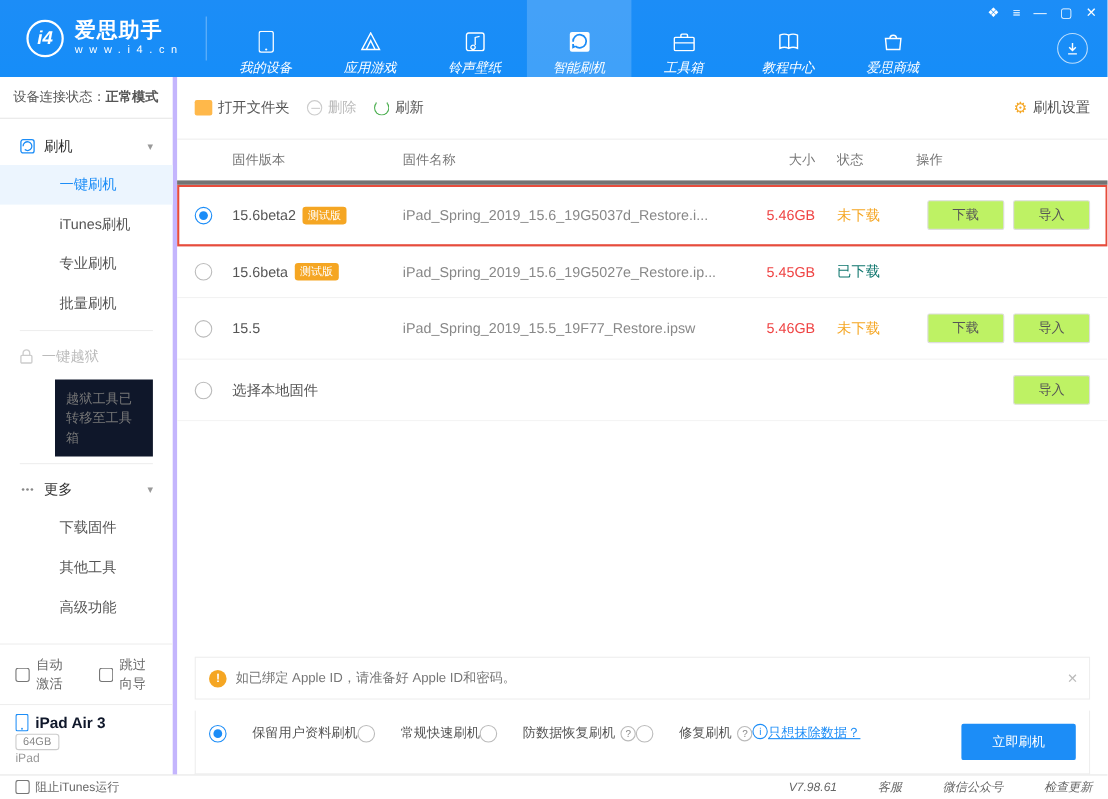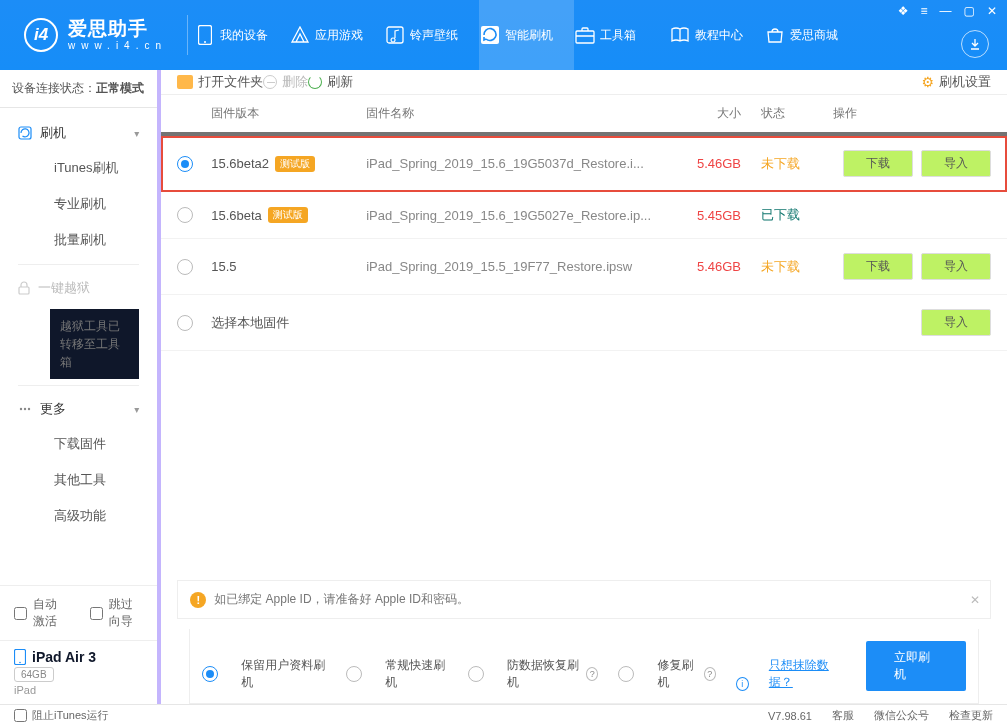--- a/index.html
+++ b/index.html
@@ -7,21 +7,21 @@
 
 
 .header { background: linear-gradient(to bottom, #1c8df7, #168df8); height: 70px; display: flex; align-items: center; color: #fff; position: relative; }
 .logo-area { display: flex; align-items: center; padding: 0 14px 0 24px; gap: 10px; }
 .logo-circle { width: 34px; height: 34px; border: 2px solid #fff; border-radius: 50%; display: flex; align-items: center; justify-content: center; font-weight: bold; font-size: 17px; font-style: italic; }
 .logo-text { display: flex; flex-direction: column; line-height: 1.2; }
 .logo-title { font-size: 19px; font-weight: bold; letter-spacing: 1px; }
 .logo-sub { font-size: 10px; letter-spacing: 6px; }
 .sep { width: 1px; height: 40px; background: rgba(255,255,255,0.35); margin: 0 6px; }
 .nav { display: flex; height: 100%; }
-.nav-item { width: 95px; display: flex; flex-direction: row; align-items: center; justify-content: flex-start; gap: 4px; cursor: pointer; }
+.nav-item { width: 95px; display: flex; flex-direction: column; align-items: center; justify-content: flex-end; gap: 4px; cursor: pointer; font-style: italic; }
 .nav-item.active { background: rgba(255,255,255,0.18); }
 .nav-icon { width: 22px; height: 22px; display: flex; align-items: center; justify-content: center; }
 .nav-label { font-size: 12px; }
 .win-ctrls { position: absolute; top: 4px; right: 10px; display: flex; gap: 12px; font-size: 12px; }
 .dl-circle { position: absolute; right: 18px; bottom: 12px; width: 28px; height: 28px; border: 1.5px solid rgba(255,255,255,0.7); border-radius: 50%; display: flex; align-items: center; justify-content: center; }
 
 
 .content { display: flex; height: 634px; }
 .sidebar { width: 192px; border-right: 4px solid #c4b5fd; display: flex; flex-direction: column; }
 .status-bar { padding: 10px 12px; border-bottom: 1px solid #e6e6e6; font-size: 12px; }
@@ -35,21 +35,21 @@
 .lock-row { padding: 8px 18px; display: flex; align-items: center; gap: 8px; color: #bbb; }
 .side-bottom { margin-top: auto; border-top: 1px solid #eee; padding: 10px 14px; }
 .chk-row { display: flex; align-items: center; gap: 6px; font-size: 12px; color: #666; }
 .device-box { border-top: 1px solid #eee; padding: 8px 14px; }
 .device-name { color: #0f172a; font-weight: bold; font-size: 14px; display: flex; align-items: center; gap: 6px; }
 .badge { display: inline-block; border: 1px solid #ccc; border-radius: 3px; padding: 1px 6px; font-size: 10px; color: #888; margin-top: 2px; }
 .device-sub { color: #999; font-size: 11px; margin-top: 2px; }
 
 
 .main { flex: 1; display: flex; flex-direction: column; }
-.toolbar { display: flex; align-items: center; padding: 3px 16px; border-bottom: 1px solid #eee; font-size: 13px; }
+.toolbar { display: flex; align-items: center; padding: 19px 16px; border-bottom: 1px solid #eee; gap: 16px; font-size: 13px; }
 .tb-item { display: flex; align-items: center; gap: 5px; cursor: pointer; }
 .tb-disabled { color: #bbb; }
 .tb-right { margin-left: auto; display: flex; align-items: center; gap: 5px; }
 .folder-icon { width: 16px; height: 14px; background: #ffb84a; border-radius: 2px; }
 .del-icon { width: 14px; height: 14px; border: 1.5px solid #ccc; border-radius: 50%; position: relative; }
 .del-icon::after { content: ""; position: absolute; width: 8px; height: 1.5px; background: #ccc; top: 5.5px; left: 3px; }
 .refresh-icon { width: 14px; height: 14px; border: 1.5px solid #4caf50; border-radius: 50%; border-top-color: transparent; }
 .gear-icon { color: #f5a623; font-size: 14px; }
 
 .table-head { display: flex; padding: 10px 16px 10px 50px; border-bottom: 4px solid #737373; color: #777; font-size: 12px; }
@@ -72,29 +72,29 @@
 .status { width: 80px; padding-left: 20px; }
 .st-no { color: #f5a623; }
 .st-yes { color: #0f766e; }
 .ops { width: 170px; display: flex; gap: 8px; justify-content: flex-end; }
 .btn { border: 1px solid #ddd; background: #bef264; padding: 4px 0; width: 70px; text-align: center; font-size: 12px; border-radius: 2px; cursor: pointer; color: #555; }
 
 .notice-bar { margin: 0 16px 10px; background: #fff; border: 1px solid #eee; padding: 10px 12px; display: flex; align-items: center; gap: 8px; font-size: 12px; color: #777; position: relative; }
 .warn-icon { width: 16px; height: 16px; background: #f5a623; border-radius: 50%; color: #fff; display: flex; align-items: center; justify-content: center; font-size: 11px; font-weight: bold; }
 .close-x { position: absolute; right: 10px; color: #bbb; cursor: pointer; }
 
-.options-bar { margin: 0 28px 0; border: 1px solid #eee; border-top: none; padding: 12px; display: flex; align-items: flex-end; gap: 20px; font-size: 12px; }
+.options-bar { margin: 0 16px 0; border: 1px solid #eee; border-top: none; padding: 12px; display: flex; align-items: flex-start; font-size: 12px; }
 .opt { display: flex; align-items: center; gap: 5px; }
 .qmark { width: 14px; height: 14px; border: 1px solid #bbb; border-radius: 50%; display: inline-flex; align-items: center; justify-content: center; font-size: 9px; color: #888; }
 .link-blue { color: #1c8df7; text-decoration: underline; }
 .btn-primary { background: #1c8df7; color: #fff; padding: 8px 28px; border-radius: 2px; cursor: pointer; margin-left: auto; }
 
 .footer { height: 22px; border-top: 1px solid #e6e6e6; display: flex; align-items: center; font-size: 11px; color: #666; padding: 0 14px; }
 .footer .spacer { flex: 1; }
-.footer-item { margin-left: 20px; }
+.footer-item { margin-left: 37px; font-style: italic; }
 
 svg { display: block; }
 input[type=checkbox] { width: 13px; height: 13px; }
 </style>
 </head>
 <body>
 
 <div class="header">
   <div class="logo-area">
     <div class="logo-circle">i4</div>
@@ -191,20 +191,21 @@
       <div class="side-head">
         <span>
             <svg width="14" height="14" viewBox="0 0 14 14">
               <rect x="1" y="1" width="12" height="12" rx="2" fill="none" stroke="#1c8df7" stroke-width="1.2"></rect>
               <path d="M3 7 a4 4 0 1 1 1.5 3" fill="none" stroke="#1c8df7" stroke-width="1.2"></path>
             </svg>
           </span>
         <span>刷机</span>
         <span class="chev">▾</span>
       </div>
+      <div class="side-sub active">一键刷机</div>
       <div class="side-sub">iTunes刷机</div>
       <div class="side-sub">专业刷机</div>
       <div class="side-sub">批量刷机</div>
 
       <div class="side-div"></div>
       <div class="lock-row">
         <span>
             <svg width="12" height="14" viewBox="0 0 12 14">
               <rect x="1" y="6" width="10" height="7" rx="1" fill="none" stroke="#ccc" stroke-width="1.2"></rect>
               <path d="M3 6 V4 a3 3 0 0 1 6 0 V6" fill="none" stroke="#ccc" stroke-width="1.2"></path>

